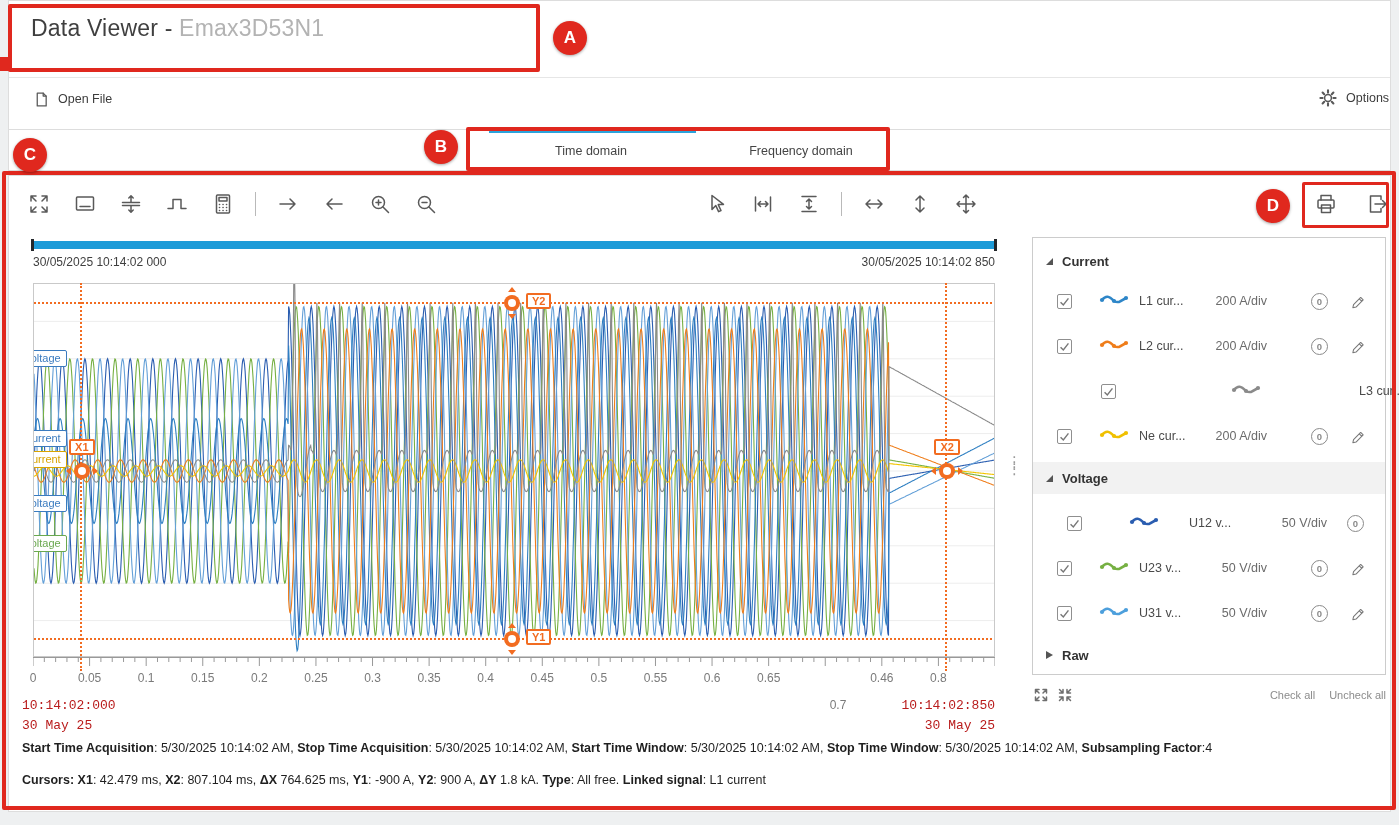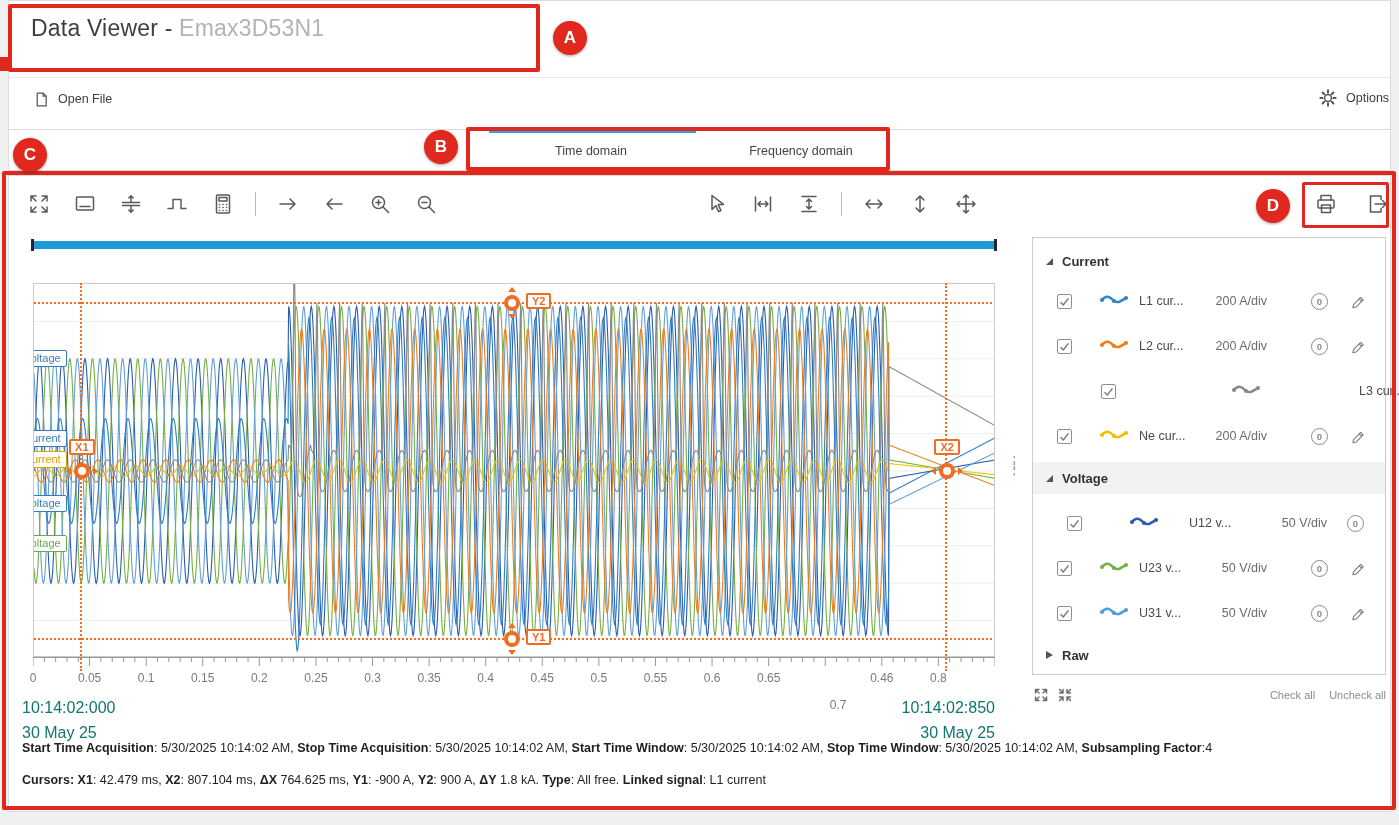--- a/index.html
+++ b/index.html
@@ -34,21 +34,21 @@
   #plot { position:absolute; left:33px; top:283px; width:962px; height:374px; background:#fff; border:1px solid #c9c9c9; overflow:hidden; }
   .sig-tag { position:absolute; left:-16px; background:#fff; border:1px solid; font-size:11px; padding:1px 5px 2px 5px; border-radius:2px; z-index:4; }
   .cursor-v { position:absolute; top:283px; width:2px; height:388px; border-left:2px dotted #f26c21; z-index:5; }
   .cursor-h { position:absolute; left:0; width:962px; border-top:2px dotted #f26c21; z-index:5; }
   .cur-handle { position:absolute; width:16px; height:16px; background:#f26c21; border-radius:50%; z-index:6; cursor:grab; }
   .cur-handle .core { position:absolute; left:4px; top:4px; width:8px; height:8px; background:#fff; border-radius:50%; }
   .tri { position:absolute; width:0; height:0; }
   .cur-label { position:absolute; background:#fff; border:2px solid #f26c21; color:#f26c21; font-size:11px; font-weight:bold; padding:0 4px; border-radius:2px; z-index:6; }
   .xticks-labels span { position:absolute; transform:translateX(-50%); font-size:12px; color:#7a7a7a; }
 
-  .axis-foot { font-size:16px; color:#0f766e; line-height:1.55; }
+  .axis-foot { font-size:13px; color:#b91c1c; line-height:1.55;font-family:Liberation Mono, monospace; }
 
   
   #panel { position:absolute; left:1032px; top:237px; width:354px; height:438px; background:#fff; border:1px solid #ccc; }
   .grp-hdr { position:absolute; left:0; width:100%; height:30px; display:flex; align-items:center; gap:9px; padding-left:13px; font-size:13px; font-weight:bold; color:#333; cursor:pointer; }
   .tri-open { width:0;height:0;border-left:7px solid transparent;border-bottom:7px solid #555; }
   .tri-closed { width:0;height:0;border-top:4.5px solid transparent;border-bottom:4.5px solid #555;border-left:7px solid #555; border-bottom-color:transparent; border-top-color:transparent; }
   .sig-row { position:absolute; left:0; width:100%; height:34px; display:grid; grid-template-columns:24px 16px 26px 32px 8px 56px 72px 1fr 22px 16px 22px 14px; align-items:center; }
   .cb { width:15px; height:15px; border:1.5px solid #8f8f8f; border-radius:2px; display:flex; align-items:center; justify-content:center; cursor:pointer; background:#fff; }
   .sig-label { font-size:12.5px; color:#4a4a4a; white-space:nowrap; overflow:hidden; }
   .sig-scale { font-size:12.5px; color:#6b6b6b;text-align:right; }
@@ -204,20 +204,24 @@
         </svg>
       </span>
     <span class="icon-btn">
         <svg width="24" height="24" viewBox="0 0 24 24">
           <path d="M15 7.5 V4 H4.5 v16 H15 v-3.5 M9 12 h11 M16.5 8.5 20 12 l-3.5 3.5"></path>
         </svg>
       </span>
   </div>
 
   <div class="rangebar"></div>
+  <div class="range-times">
+    <span>30/05/2025 10:14:02 000</span>
+    <span>30/05/2025 10:14:02 850</span>
+  </div>
 
   <div id="plot">
     <svg id="wave-svg" width="962" height="374" style="position:absolute;left:0;top:0;">
         <line x1="0" y1="336.6" x2="962" y2="336.6" stroke="#ededed" stroke-width="1"></line>
         <line x1="0" y1="299.2" x2="962" y2="299.2" stroke="#ededed" stroke-width="1"></line>
         <line x1="0" y1="261.8" x2="962" y2="261.8" stroke="#ededed" stroke-width="1"></line>
         <line x1="0" y1="224.4" x2="962" y2="224.4" stroke="#ededed" stroke-width="1"></line>
         <line x1="0" y1="187" x2="962" y2="187" stroke="#ededed" stroke-width="1"></line>
         <line x1="0" y1="149.6" x2="962" y2="149.6" stroke="#ededed" stroke-width="1"></line>
         <line x1="0" y1="112.2" x2="962" y2="112.2" stroke="#ededed" stroke-width="1"></line>

